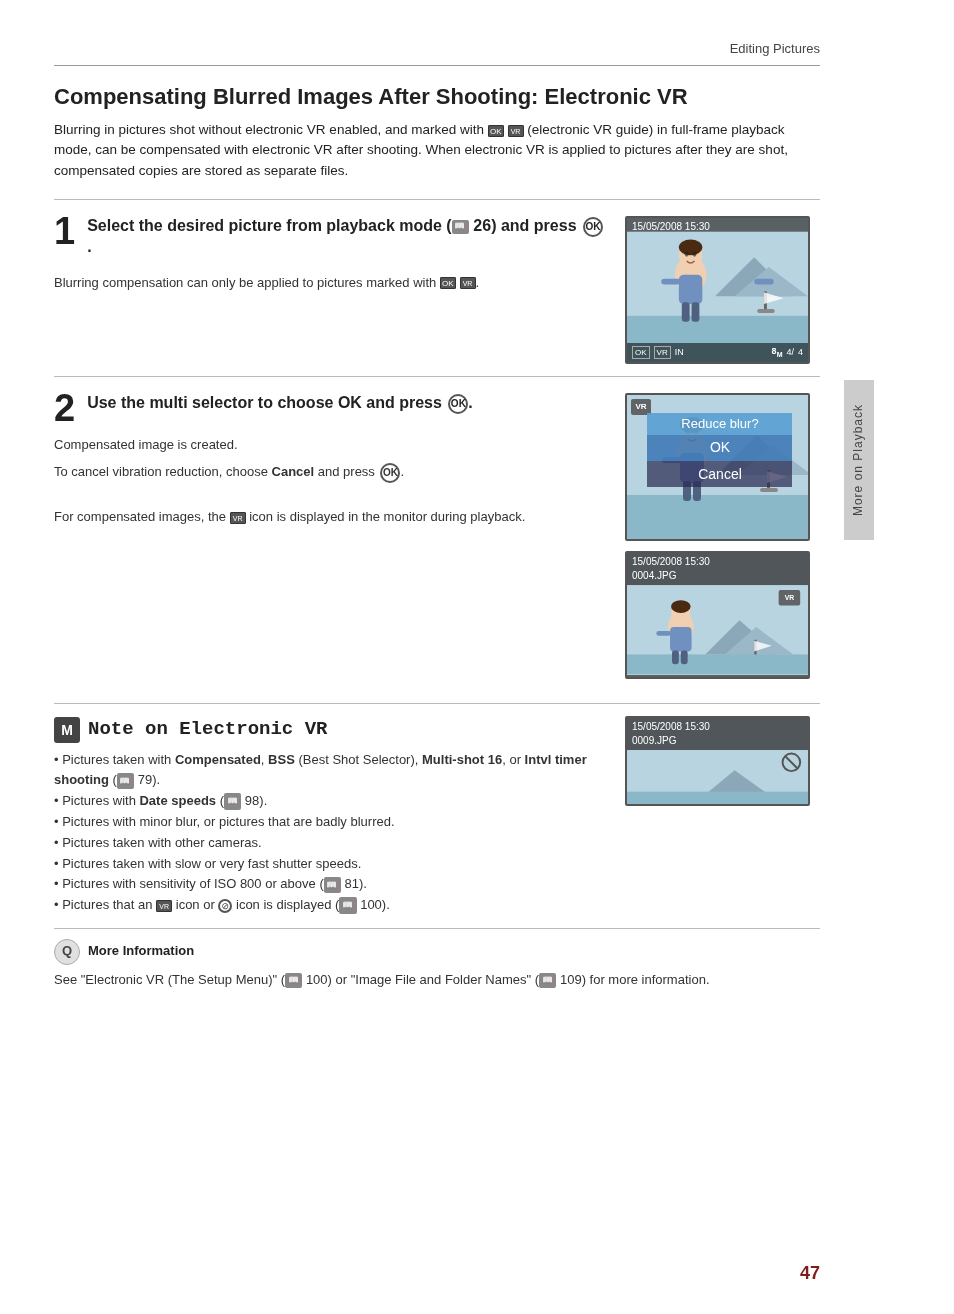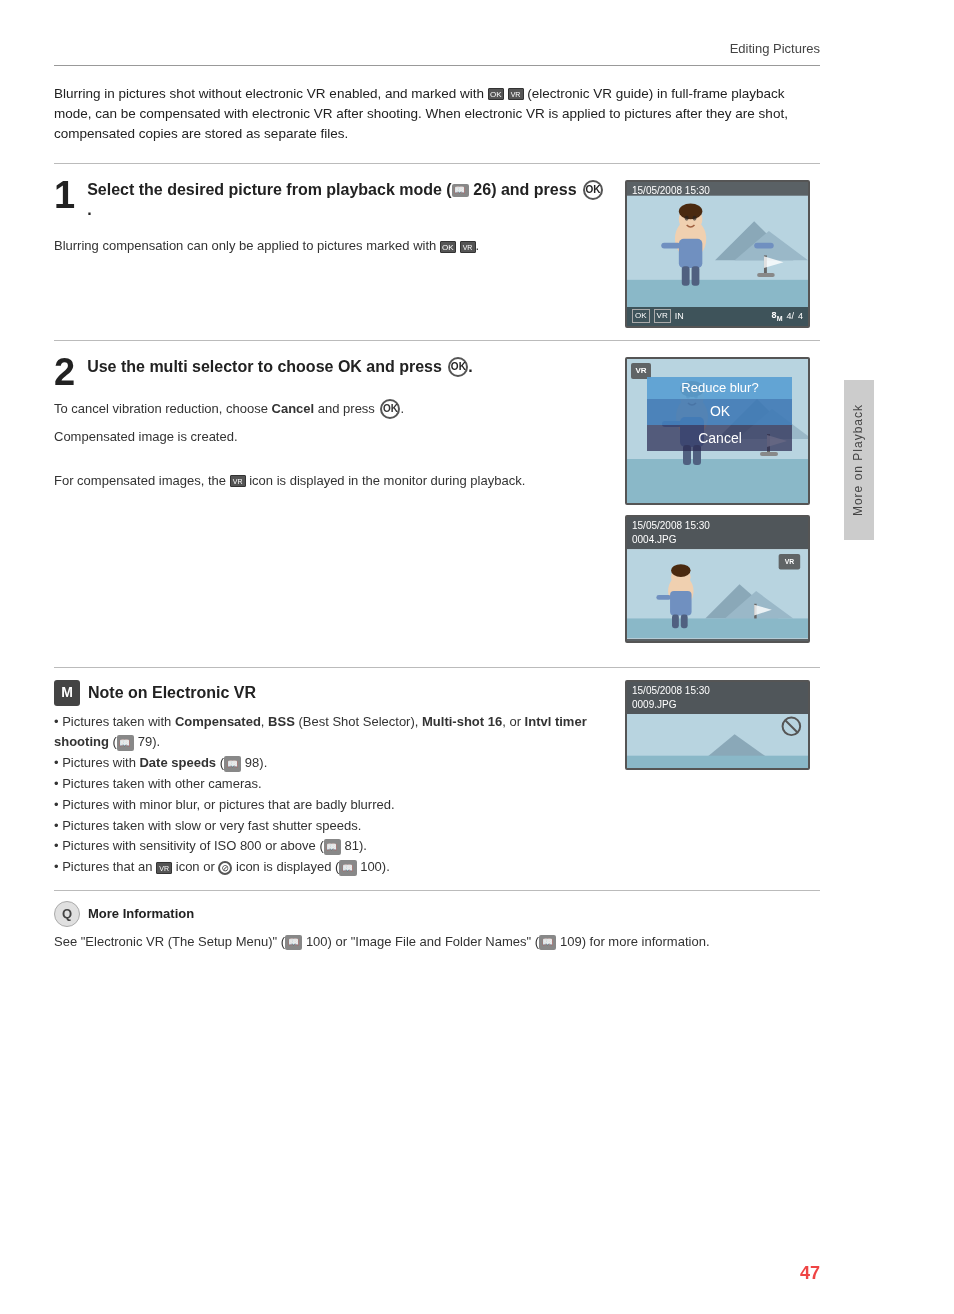--- a/index.html
+++ b/index.html
@@ -157,22 +157,23 @@
       color: #fff;
       display: flex;
       align-items: center;
       justify-content: center;
       font-size: 14px;
       font-weight: bold;
       border-radius: 3px;
       flex-shrink: 0;
     }
     .note-title {
-      font-size: 16px;
-      font-weight: bold;
+      font-size: 19px;
+      font-weight: bold;
+      font-family: Liberation Mono, monospace;
     }
     .note-text {
       font-size: 13px;
       color: #333;
       line-height: 1.5;
       margin-bottom: 4px;
     }
     .bullet-list {
       list-style: none;
       padding-left: 0;
@@ -218,21 +219,21 @@
       color: #333;
       line-height: 1.5;
     }
     
     .page-number {
       position: absolute;
       bottom: 28px;
       right: 54px;
       font-size: 18px;
       font-weight: bold;
-      color: #ef4444;
+      color: #7f1d1d;
     }
     
     .side-tab {
       position: absolute;
       right: 0;
       top: 380px;
       width: 30px;
       height: 160px;
       background: #ccc;
       display: flex;
@@ -293,20 +294,21 @@
   </style>
 </head>
 <body>
 
 <div class="page">
 
   <div class="page-header">
     <span>Editing Pictures</span>
   </div>
 
+  <h1 class="main-title">Compensating Blurred Images After Shooting: Electronic VR</h1>
 
   <div class="intro-text">
     Blurring in pictures shot without electronic VR enabled, and marked with
     <span class="icon-inline">OK</span>
     <span class="icon-inline" style="font-size:7px;">VR</span>
     (electronic VR guide) in full-frame playback mode, can be compensated with electronic VR after shooting. When electronic VR is applied to pictures after they are shot, compensated copies are stored as separate files.
   </div>
 
   <div class="step-section">
     <div class="step-left">
@@ -382,25 +384,25 @@
   <div class="step-section" style="flex-direction:row; align-items:flex-start; margin-top:4px;">
     <div class="step-left">
       <div>
         <span class="step-number">2</span>
         <span class="step-title">
           Use the multi selector to choose <b>OK</b> and press
           <span class="ok-circle">OK</span>.
         </span>
       </div>
       <div style="clear:both;"></div>
+      <div class="step-desc">Compensated image is created.</div>
       <div class="step-desc">
         To cancel vibration reduction, choose <b>Cancel</b> and press
         <span class="ok-circle">OK</span>.
       </div>
-      <div class="step-desc">Compensated image is created.</div>
       <div class="step-desc" style="margin-top:24px;">
         For compensated images, the
         <span class="icon-inline" style="font-size:7px;">VR</span>
         icon is displayed in the monitor during playback.
       </div>
     </div>
     <div class="step-right">
 
       <div class="screen2-overlay" style="height:148px;">
         <svg viewBox="0 0 185 148" xmlns="http://www.w3.org/2000/svg" style="width:185px;height:148px;display:block;">
@@ -471,22 +473,22 @@
 
   <div class="note-section" style="margin-top:16px;">
     <div class="note-left">
       <div class="note-title-row">
         <div class="note-icon">M</div>
         <span class="note-title">Note on Electronic VR</span>
       </div>
       <ul class="bullet-list">
         <li>Pictures taken with <b>Compensated</b>, <b>BSS</b> (Best Shot Selector), <b>Multi-shot 16</b>, or <b>Intvl timer shooting</b> (<span class="icon-book">📖</span> 79).</li>
         <li>Pictures with <b>Date speeds</b> (<span class="icon-book">📖</span> 98).</li>
+        <li>Pictures with minor blur, or pictures that are badly blurred.</li>
         <li>Pictures taken with other cameras.</li>
-        <li>Pictures with minor blur, or pictures that are badly blurred.</li>
         <li>Pictures taken with slow or very fast shutter speeds.</li>
         <li>Pictures with sensitivity of ISO 800 or above (<span class="icon-book">📖</span> 81).</li>
         <li>Pictures that an <span class="icon-inline" style="font-size:7px;">VR</span> icon or <span style="display:inline-block;width:14px;height:14px;border:2px solid #555;border-radius:50%;text-align:center;line-height:10px;font-size:9px;vertical-align:middle;">⊘</span> icon is displayed (<span class="icon-book">📖</span> 100).</li>
       </ul>
     </div>
     <div class="note-right">
 
       <div class="small-screen" style="margin-top:0;height:90px;">
         <div class="screen-topbar">
           <div>15/05/2008 15:30</div>

